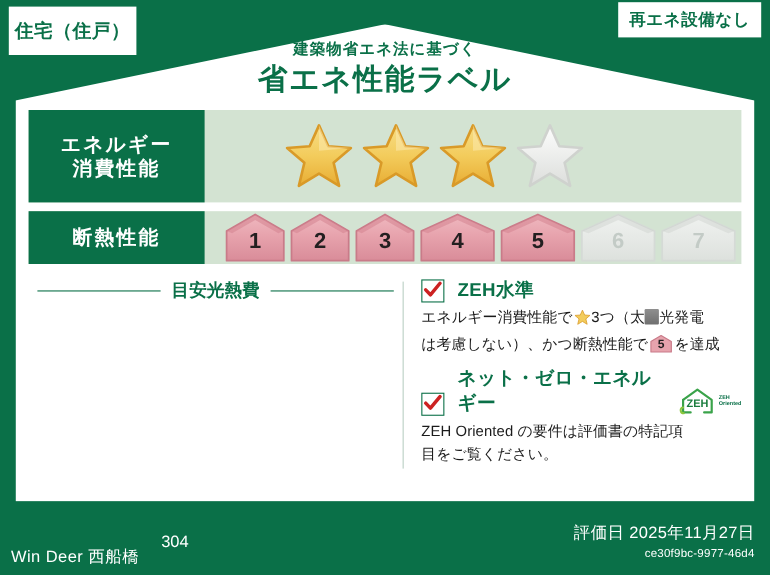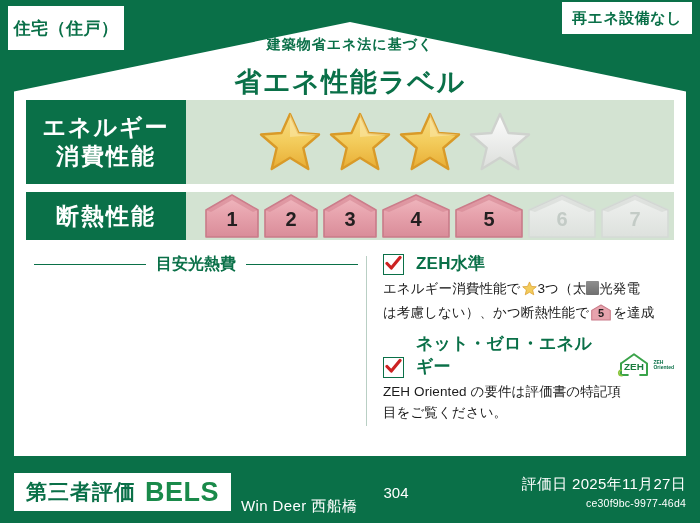--- a/index.html
+++ b/index.html
@@ -48,21 +48,21 @@
     position: absolute;
     left: 0; right: 0; top: 36px;
     text-align: center;
     z-index: 5;
     color: #0a7048;
   }
   #title-sub {
     font-size: 14px;
     font-weight: bold;
     letter-spacing: 1px;
-    margin-bottom: 10px;
+    margin-bottom: 0;
   }
   #title-main {
     font-size: 27px;
     font-weight: bold;
     letter-spacing: 1.5px;
     font-family: Liberation Serif, serif;
   }
 
   
   #body-panel {
@@ -94,21 +94,21 @@
     margin-bottom: 8px;
   }
   .metric-row.compact { height: 48px; }
 
   .metric-label {
     width: 160px;
     flex: 0 0 160px;
     background: #0a7048;
     color: #ffffff;
     font-weight: bold;
-    font-size: 23px;
+    font-size: 18px;
     display: flex;
     flex-direction: column;
     align-items: center;
     justify-content: center;
     line-height: 1.25;
     letter-spacing: 2px;
   }
   .metric-value {
     flex: 1 1 auto;
     display: flex;
@@ -292,21 +292,21 @@
   #building-name {
     color: #ffffff;
     font-size: 15px;
     margin-left: 10px;
     letter-spacing: 0.4px;
     margin-top: 28px;
   }
   #building-unit {
     color: #ffffff;
     font-size: 15px;
-    margin-left: 26px;
+    margin-left: 20px;
   }
   #footer-right {
     margin-left: auto;
     margin-right: 14px;
     text-align: right;
     color: #ffffff;
   }
   #eval-date { font-size: 15px; letter-spacing: 0.3px; }
   #eval-id { font-size: 10.5px; margin-top: 3px; letter-spacing: 0.2px; }
 </style>
@@ -512,24 +512,20 @@
             <span>ZEH Oriented の要件は評価書の特記項</span><br>
             <span>目をご覧ください。</span>
           </div>
         </div>
 
       </div>
     </div>
   </div>
 
   <div id="footer">
-    <div id="bels-box">
-      <span id="bels-jp">第三者評価</span>
-      <span id="bels-en">BELS</span>
-    </div>
     <span id="building-name">Win Deer 西船橋</span>
     <span id="building-unit">304</span>
     <div id="footer-right">
       <div id="eval-date">評価日 2025年11月27日</div>
       <div id="eval-id">ce30f9bc-9977-46d4</div>
     </div>
   </div>
 
 </div>
 

